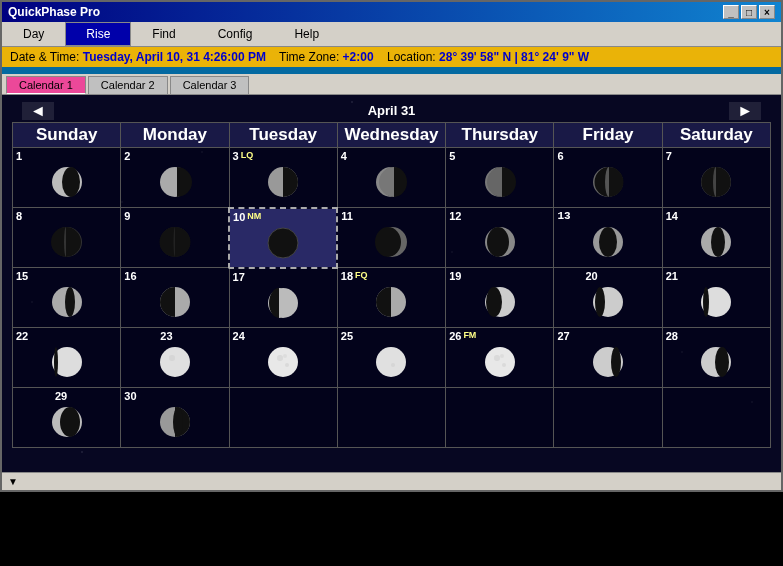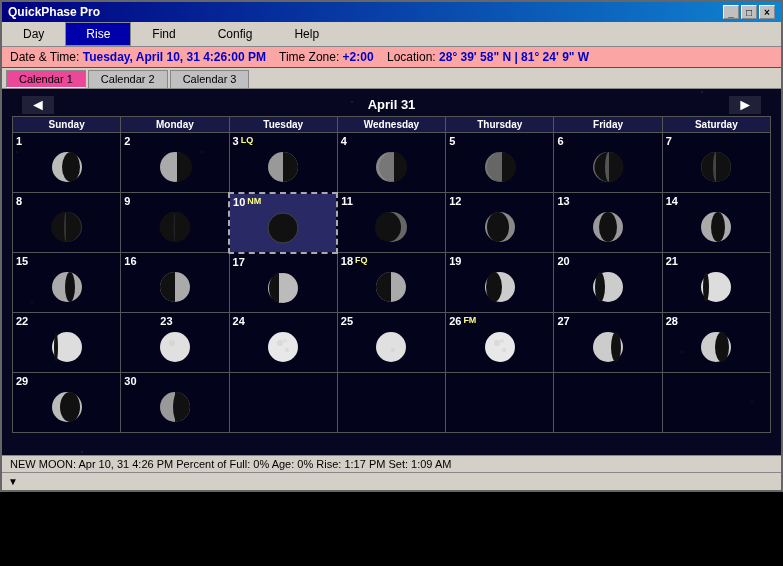--- a/index.html
+++ b/index.html
@@ -95,24 +95,24 @@
       color: #000;
       font-size: 12px;
       border: 1px solid transparent;
     }
     .menu-item:hover, .menu-item.active {
       background: #0000aa;
       color: white;
       border-color: #888;
     }
     .info-bar {
-      background: #fca5a5;
+      background: #eab308;
       padding: 3px 8px;
       font-size: 12px;
-      border-bottom: 1px solid #0369a1;
+      border-bottom: 7px solid #0369a1;
       flex-shrink: 0;
       color: #000;
     }
     .info-bar span.label { color: #000; }
     .info-bar span.value { color: #0000cc; font-weight: bold; }
     .tabs-bar {
       background: #d4d0c8;
       display: flex;
       padding: 2px 4px 0 4px;
       border-bottom: 1px solid #888;
@@ -162,21 +162,21 @@
     .cal-nav.prev { left: 10px; }
     .cal-nav.next { right: 10px; }
     .cal-grid {
       width: 100%;
       border-collapse: collapse;
       border: 1px solid #666;
     }
     .cal-grid th {
       background: rgba(30,30,80,0.8);
       color: white;
-      font-size: 10px;
+      font-size: 17px;
       font-weight: bold;
       padding: 2px 0;
       border: 1px solid #555;
       text-align: center;
     }
     .cal-grid td {
       border: 1px solid #555;
       width: calc(100% / 7);
       height: 60px;
       vertical-align: top;
@@ -421,21 +421,21 @@
                   <span class="day-num">12</span>
                 </div>
                 <div class="moon-img">
                   <svg width="34" height="34" viewBox="0 0 34 34" xmlns="http://www.w3.org/2000/svg">
     <circle cx="17" cy="17" r="15" fill="#888"></circle>
       <ellipse cx="15" cy="17" rx="11" ry="15" fill="#111"></ellipse>
   </svg>
                 </div>
               </td>
               <td>
-                <div style="display: flex; align-items: flex-start;">
+                <div style="display: flex; align-items: flex-start; font-family: Liberation Mono, monospace;">
                   <span class="day-num">13</span>
                 </div>
                 <div class="moon-img">
                   <svg width="34" height="34" viewBox="0 0 34 34" xmlns="http://www.w3.org/2000/svg">
     <circle cx="17" cy="17" r="15" fill="#999"></circle>
       <ellipse cx="17" cy="17" rx="9" ry="15" fill="#111"></ellipse>
   </svg>
                 </div>
               </td>
               <td>
@@ -502,21 +502,21 @@
                   <span class="day-num">19</span>
                 </div>
                 <div class="moon-img">
                   <svg width="34" height="34" viewBox="0 0 34 34" xmlns="http://www.w3.org/2000/svg">
     <circle cx="17" cy="17" r="15" fill="#ccc"></circle>
       <ellipse cx="11" cy="17" rx="8" ry="15" fill="#111"></ellipse>
   </svg>
                 </div>
               </td>
               <td>
-                <div style="display: flex; align-items: flex-start;">
+                <div style="display: flex; align-items: flex-start; margin-left: 28px;">
                   <span class="day-num">20</span>
                 </div>
                 <div class="moon-img">
                   <svg width="34" height="34" viewBox="0 0 34 34" xmlns="http://www.w3.org/2000/svg">
     <circle cx="17" cy="17" r="15" fill="#ccc"></circle>
       <ellipse cx="9" cy="17" rx="5" ry="15" fill="#111"></ellipse>
   </svg>
                 </div>
               </td>
               <td>
@@ -610,21 +610,21 @@
                 <div class="moon-img">
                   <svg width="34" height="34" viewBox="0 0 34 34" xmlns="http://www.w3.org/2000/svg">
     <circle cx="17" cy="17" r="15" fill="#ccc"></circle>
       <ellipse cx="23" cy="17" rx="7" ry="15" fill="#111"></ellipse>
   </svg>
                 </div>
               </td>
             </tr>
             <tr>
               <td>
-                <div style="display: flex; align-items: flex-start;">
+                <div style="display: flex; align-items: flex-start; margin-left: 39px;">
                   <span class="day-num">29</span>
                 </div>
                 <div class="moon-img">
                   <svg width="34" height="34" viewBox="0 0 34 34" xmlns="http://www.w3.org/2000/svg">
     <circle cx="17" cy="17" r="15" fill="#bbb"></circle>
       <ellipse cx="20" cy="17" rx="10" ry="15" fill="#111"></ellipse>
   </svg>
                 </div>
               </td>
               <td>
@@ -642,21 +642,18 @@
               <td></td>
               <td></td>
               <td></td>
               <td></td>
               <td></td>
             </tr>
           </tbody>
       </table>
     </div>
 
-    <div class="status-bar">
-      <span>NEW MOON:  Apr 10, 31  4:26 PM    Percent of Full: 0%    Age: 0%    Rise: 1:17 PM    Set: 1:09 AM</span>
-    </div>
 
     <div class="bottom-bar">
       <span class="scroll-arrow">▼</span>
     </div>
   </div>
 </div>
 
 </body></html>

